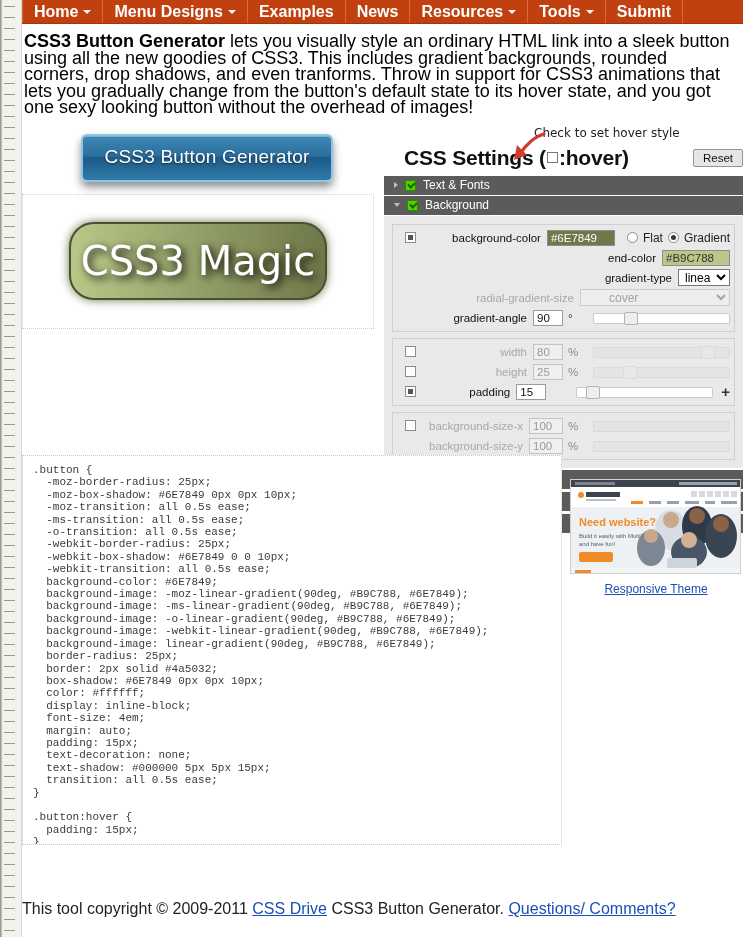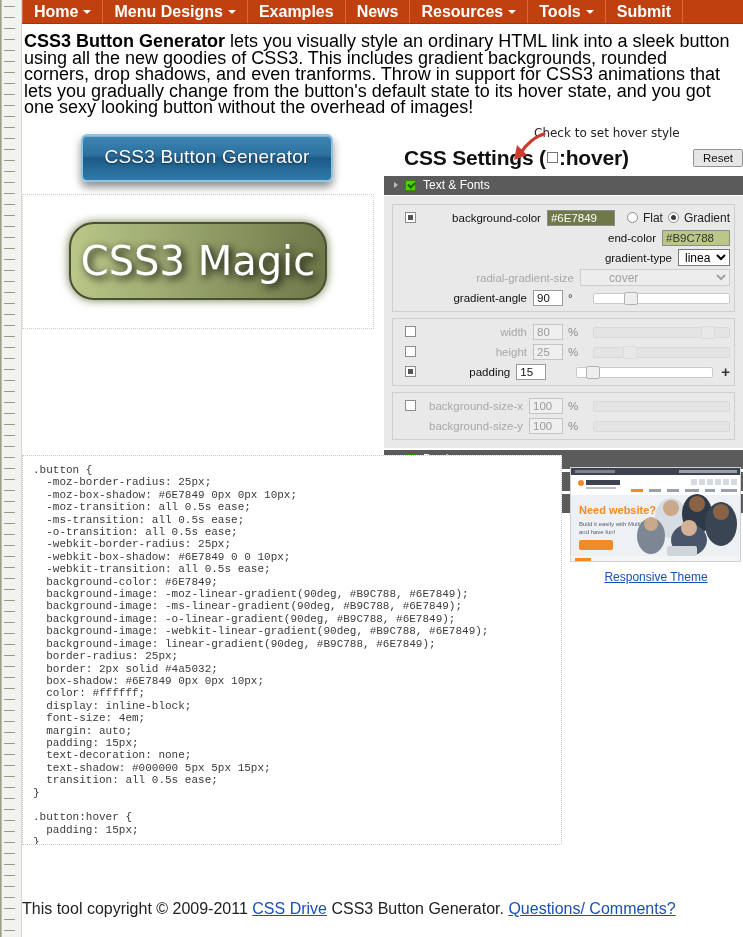--- a/index.html
+++ b/index.html
@@ -211,21 +211,21 @@
     width:540px; height:390px;
     border:1px dotted #c9c9c9; background:#ffffff;
     padding:8px 10px; overflow:hidden;
   }
   #code-pre {
     margin:0; font-family:"Liberation Mono", monospace;
     font-size:11px; line-height:12.4px; color:#3a3a3a; white-space:pre;
   }
 
   
-  #ad { position:absolute; left:548px; top:12px; width:172px; }
+  #ad { position:absolute; left:548px; top:24px; width:172px; }
   #ad-img {
     width:171px; height:95px; border:1px solid #d0d0d0; position:relative; overflow:hidden;
     background:#ffffff;
   }
   #ad-link {
     display:block; text-align:center; margin-top:8px;
     color:#1a4fb4; font-size:12px; text-decoration:underline; cursor:pointer;
   }
 
   
@@ -386,20 +386,25 @@
         </div>
         <button id="reset-btn">Reset</button>
       </div>
 
       <div class="acc-head">
         <span class="tri-r"></span>
         <span class="gchk"></span>
         <span>Text &amp; Fonts</span>
       </div>
 
+      <div class="acc-head">
+        <span class="tri-d"></span>
+        <span class="gchk"></span>
+        <span>Background</span>
+      </div>
 
       <div class="acc-body">
 
         <div class="grp">
 
           <div class="row">
             <div class="cb-cell">
               <span class="cb on"></span>
             </div>
             <div class="lbl on">background-color</div>

